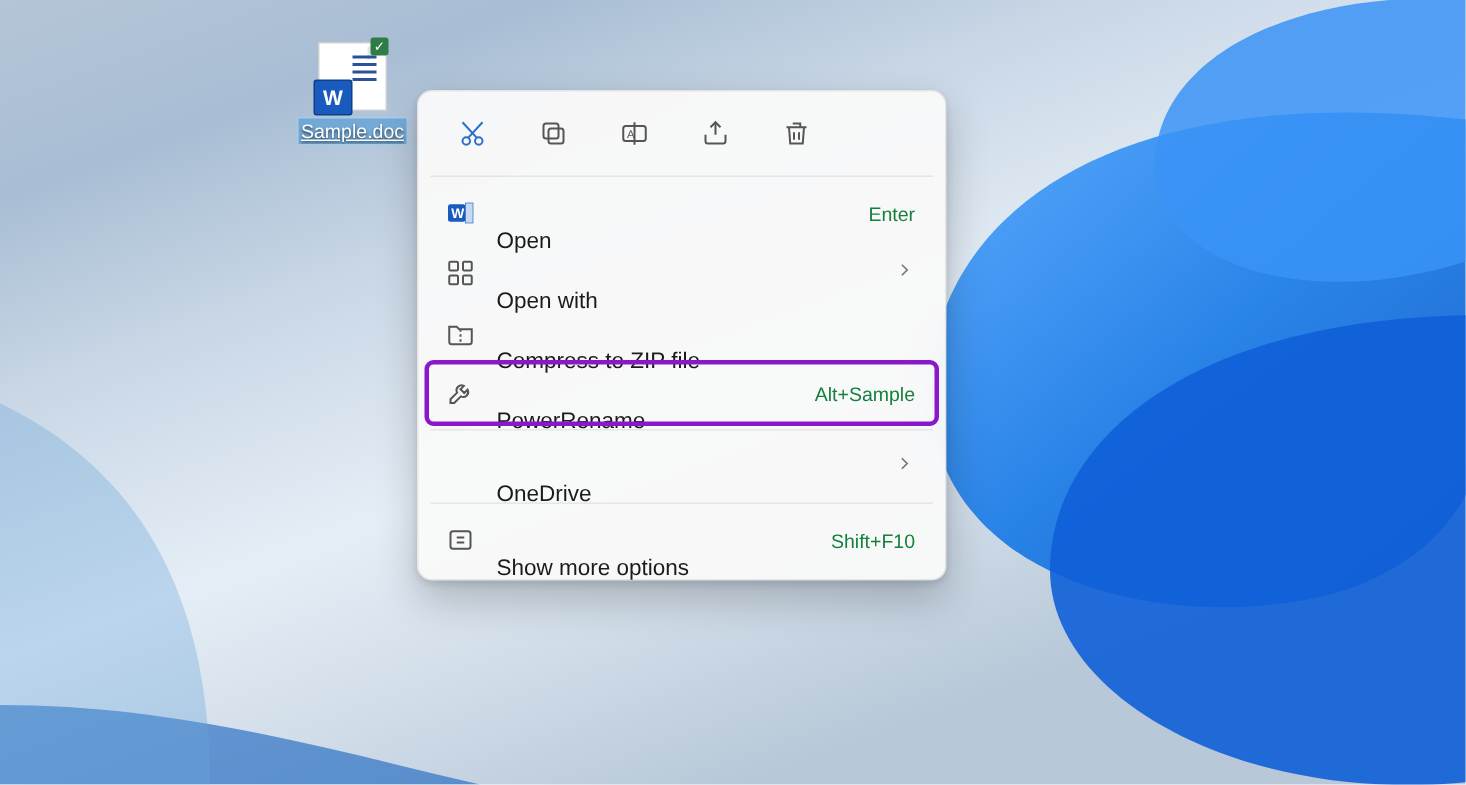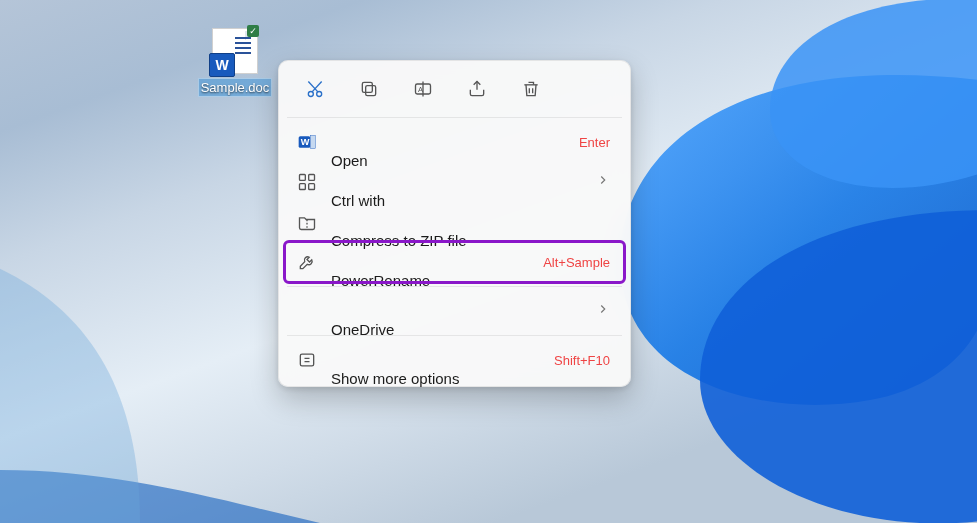--- a/index.html
+++ b/index.html
@@ -52,21 +52,21 @@
       width: 12px; height: 12px; border-radius: 2px;
       background: #2f7d46; color: #fff; font-size: 9px; line-height: 12px; text-align: center;
     }
     .desktop-icon .doc-icon .lines { position: absolute; left: 22px; top: 8px; right: 6px; }
     .desktop-icon .doc-icon .lines span { display: block; height: 2px; background: #2a5299; margin-bottom: 3px; }
     .desktop-icon .label {
       color: #fff; font-size: 13px; padding: 1px 2px;
       text-shadow: 0 1px 2px rgba(0,0,0,0.7);
       background: rgba(0,120,212,0.35);
       border: 1px solid rgba(255,255,255,0.4);
-      display: inline-block; max-width: 78px; overflow: hidden; white-space: nowrap;
+      display: inline-block; max-width: 78px; overflow: hidden; white-space: nowrap; text-decoration: underline;
     }
 
     
     .context-menu {
       position: absolute;
       left: 278px;
       top: 60px;
       width: 353px;
       background: rgba(249,249,249,0.96);
       border: 1px solid rgba(0,0,0,0.08);
@@ -92,21 +92,21 @@
 
     .cm-item {
       display: flex; align-items: center;
       height: 40px; padding: 0 14px 0 10px;
       border-radius: 6px; cursor: default;
       position: relative;
     }
     .cm-item .ic { width: 24px; height: 24px; margin-right: 12px; display:flex; align-items:center; justify-content:center; }
     .cm-item .ic svg { width: 20px; height: 20px; }
     .cm-item .lbl { font-size: 15px; flex: 1; margin-top: 36px; }
-    .cm-item .hint { font-size: 13px; color: #ef4444; }
+    .cm-item .hint { font-size: 13px; color: #15803d; }
     .cm-item .chev { color: #777; }
     .cm-item.highlight {
       outline: 3px solid #8a17c9;
       outline-offset: -1px;
       border-radius: 4px;
     }
   </style>
 </head>
 <body>
 
@@ -198,21 +198,21 @@
 
   <div class="cm-item">
     <span class="ic">
       <svg viewBox="0 0 24 24" fill="none" stroke="#555" stroke-width="1.6">
           <rect x="3" y="3" width="7" height="7" rx="1"></rect>
           <rect x="14" y="3" width="7" height="7" rx="1"></rect>
           <rect x="3" y="14" width="7" height="7" rx="1"></rect>
           <rect x="14" y="14" width="7" height="7" rx="1"></rect>
         </svg>
     </span>
-    <span class="lbl">Ctrl with</span>
+    <span class="lbl">Open with</span>
     <span class="chev">
       <svg viewBox="0 0 24 24" width="14" height="14" fill="none" stroke="#777" stroke-width="2">
           <path d="M9 6l6 6-6 6"></path>
         </svg>
     </span>
   </div>
 
 
   <div class="cm-item">
     <span class="ic">

